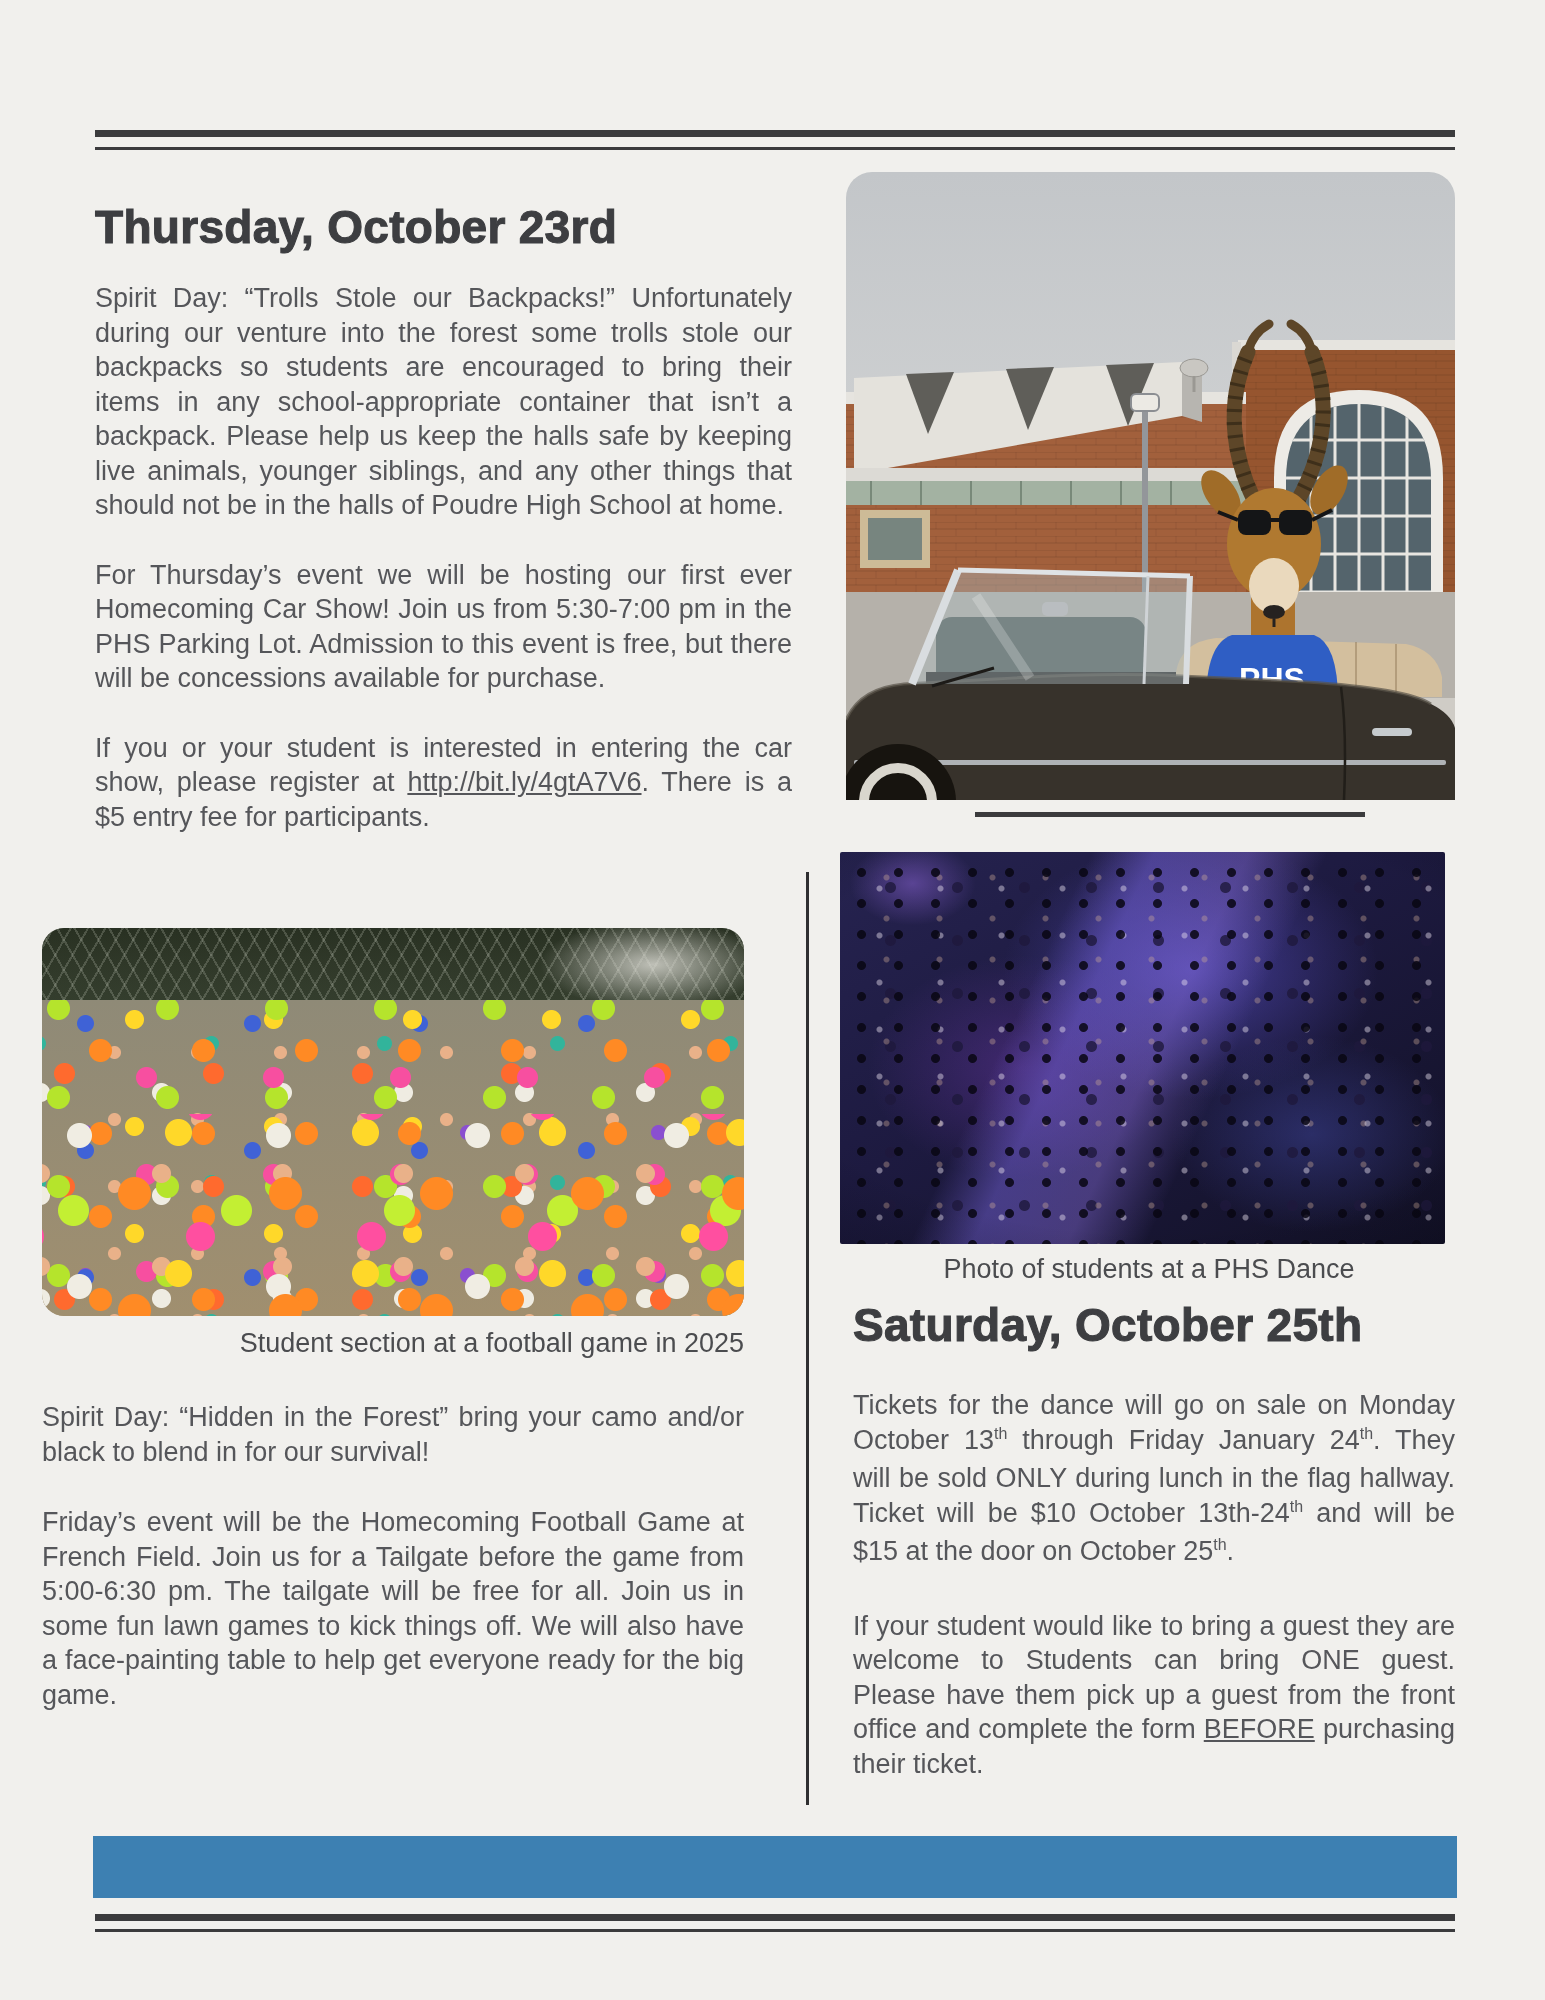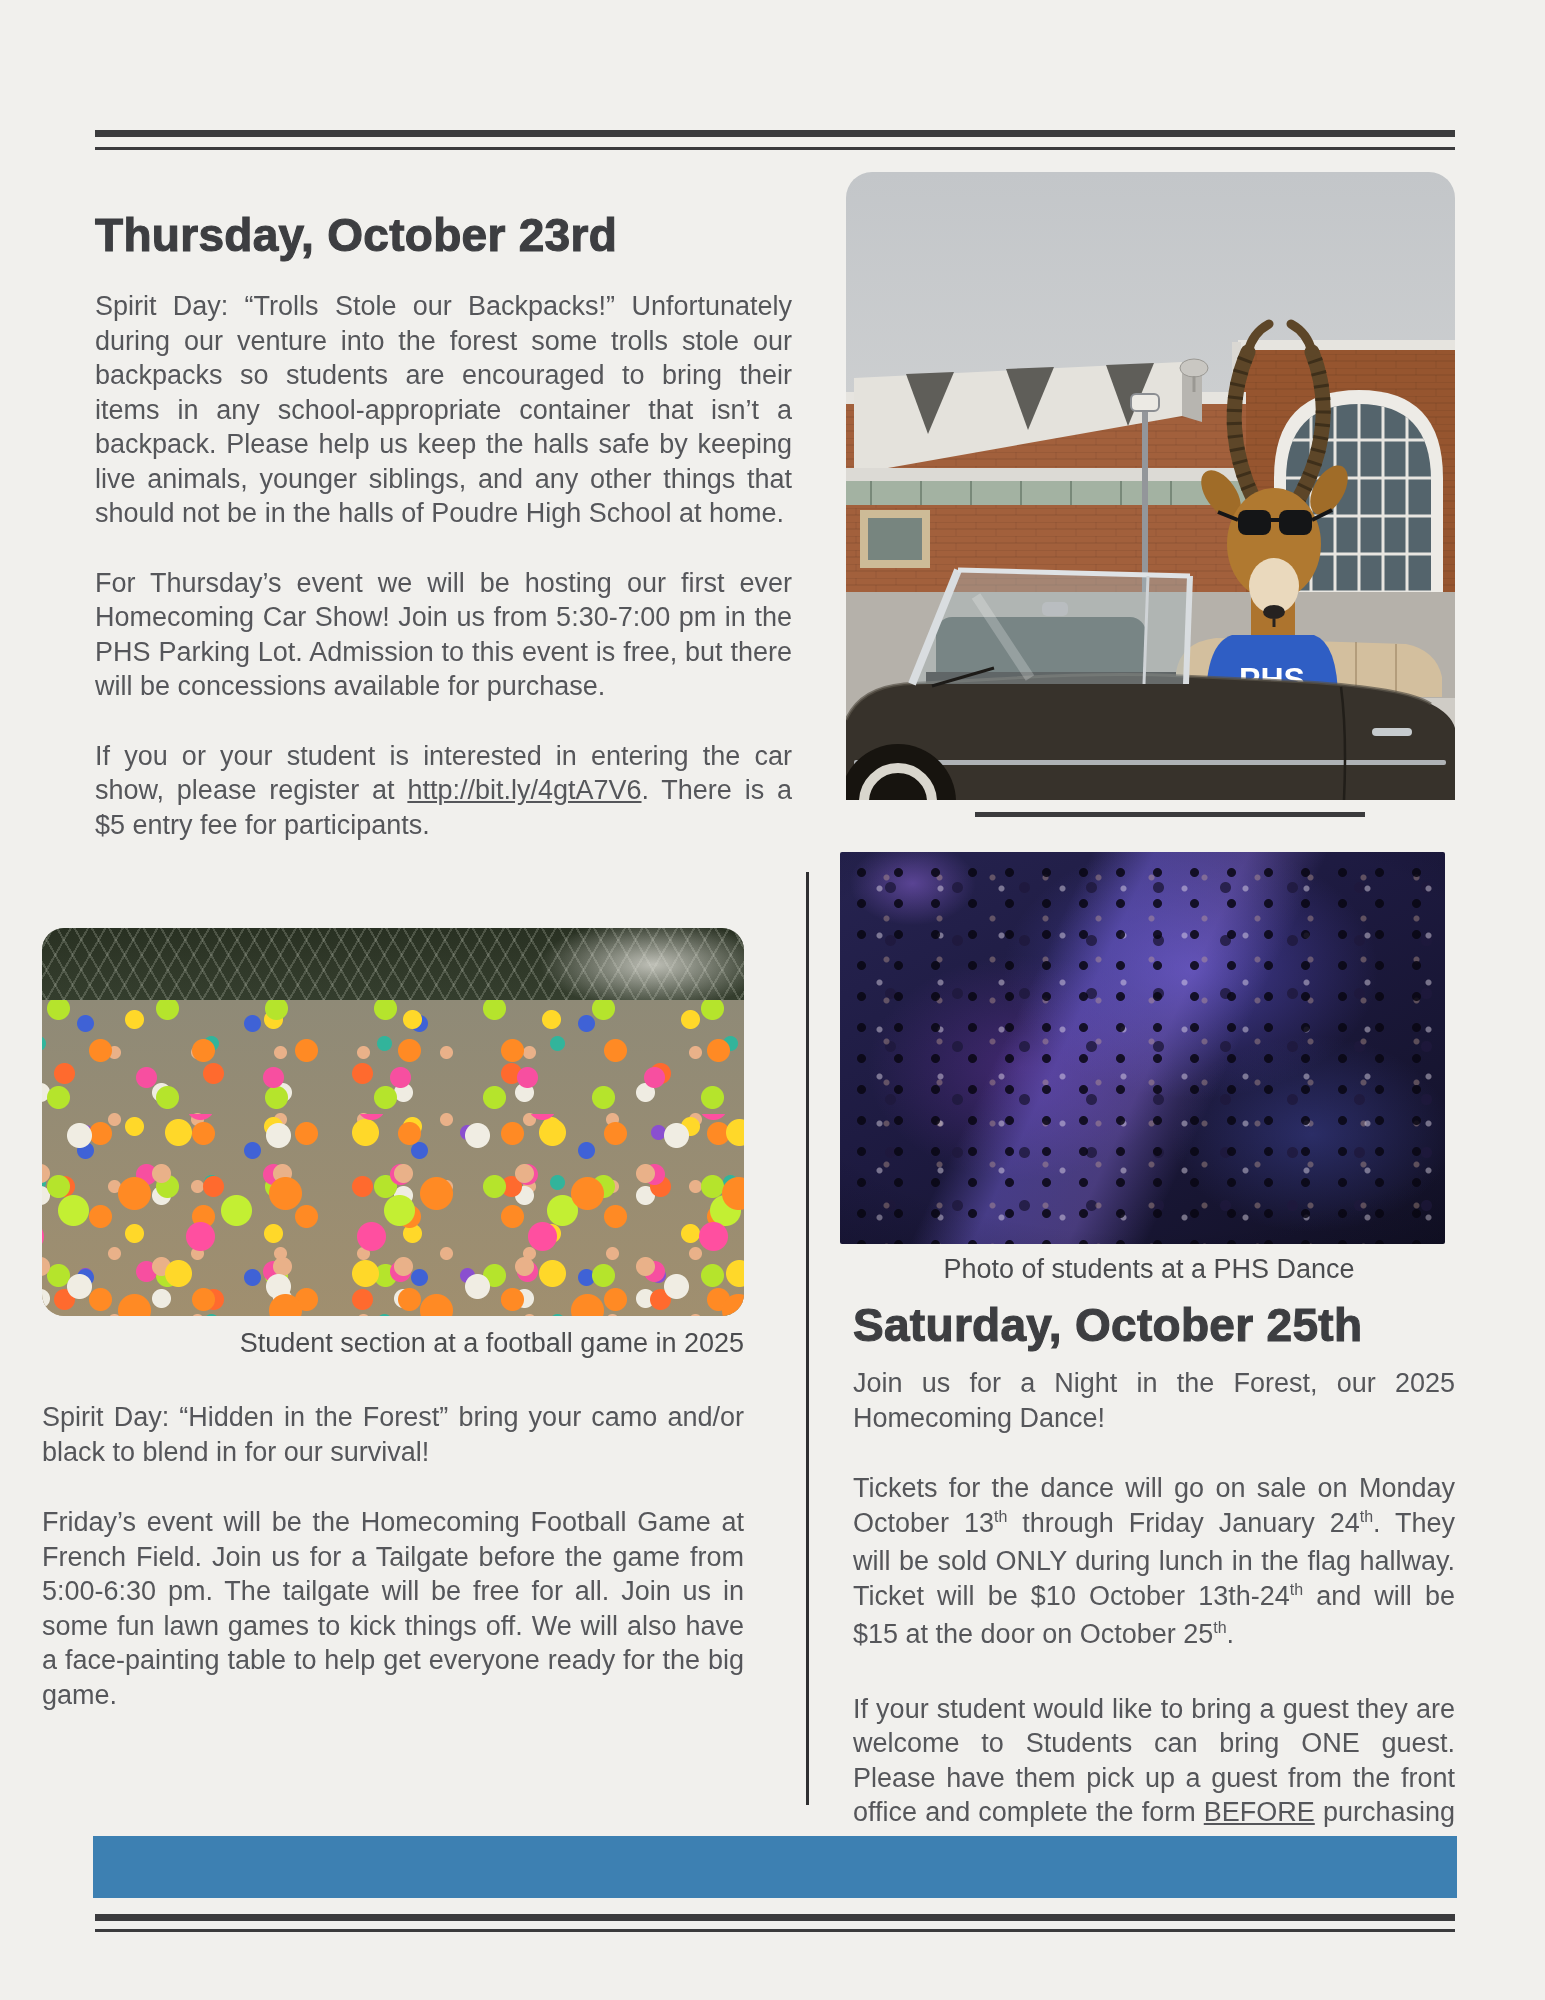--- a/index.html
+++ b/index.html
@@ -74,21 +74,21 @@
       linear-gradient(150deg,#262350 0%, #1d1a40 45%, #121126 100%);
   }
 </style>
 </head>
 <body>
 
 <div class="rule" style="left:95px;top:130px;width:1360px;height:7px"></div>
 <div class="rule" style="left:95px;top:147px;width:1360px;height:3px"></div>
 
 <div class="abs" style="left:95px;top:192px;width:697px">
-  <h1 class="sec-heading" style="margin-top:16px">Thursday, October 23rd</h1>
+  <h1 class="sec-heading" style="margin-top:8px">Thursday, October 23rd</h1>
   <p class="body-text" style="margin-top:27px">Spirit Day: “Trolls Stole our Backpacks!” Unfortunately during our venture into the forest some trolls stole our backpacks so students are encouraged to bring their items in any school-appropriate container that isn’t a backpack. Please help us keep the halls safe by keeping live animals, younger siblings, and any other things that should not be in the halls of Poudre High School at home.</p>
   <p class="body-text" style="margin-top:35px">For Thursday’s event we will be hosting our first ever Homecoming Car Show! Join us from 5:30-7:00 pm in the PHS Parking Lot. Admission to this event is free, but there will be concessions available for purchase.</p>
   <p class="body-text" style="margin-top:35px"><span>If you or your student is interested in entering the car show, please register at </span><a class="link" href="#">http://bit.ly/4gtA7V6</a><span>. There is a $5 entry fee for participants.</span></p>
 </div>
 
 <div class="photo" style="left:846px;top:172px;width:609px;height:700px;border-radius:26px">
   <svg width="609" height="628" viewBox="0 0 609 628">
     <defs>
       <linearGradient id="sky" x1="0" y1="0" x2="0" y2="1">
         <stop offset="0" stop-color="#c3c6c9"></stop>
@@ -201,21 +201,20 @@
   </svg>
 </div>
 
 <div class="rule" style="left:975px;top:812px;width:390px;height:5px"></div>
 
 <div class="photo dance" style="left:840px;top:852px;width:605px;height:392px"></div>
 <div class="abs caption" style="left:853px;top:1254px;width:592px;text-align:center">Photo of students at a PHS Dance</div>
 
 <div class="abs" style="left:853px;top:1298px;width:602px">
   <h1 class="sec-heading">Saturday, October 25th</h1>
-  <p class="body-text" style="margin-top:14px">Join us for a Night in the Forest, our 2025 Homecoming Dance!</p>
   <p class="body-text" style="margin-top:36px"><span>Tickets for the dance will go on sale on Monday October 13</span><sup>th</sup><span> through Friday January 24</span><sup>th</sup><span>. They will be sold ONLY during lunch in the flag hallway. Ticket will be $10 October 13th-24</span><sup>th</sup><span> and will be $15 at the door on October 25</span><sup>th</sup><span>.</span></p>
   <p class="body-text" style="margin-top:36px"><span>If your student would like to bring a guest they are welcome to Students can bring ONE guest. Please have them pick up a guest from the front office and complete the form </span><span class="u">BEFORE</span><span> purchasing their ticket.</span></p>
 </div>
 
 <div class="photo fb" style="left:42px;top:928px;width:702px;height:388px">
   <div class="fence"></div>
   <div class="crowd"></div>
   <div class="crowd-big"></div>
 </div>
 <div class="abs caption" style="left:72px;top:1328px;width:672px;text-align:right">Student section at a football game in 2025</div>

